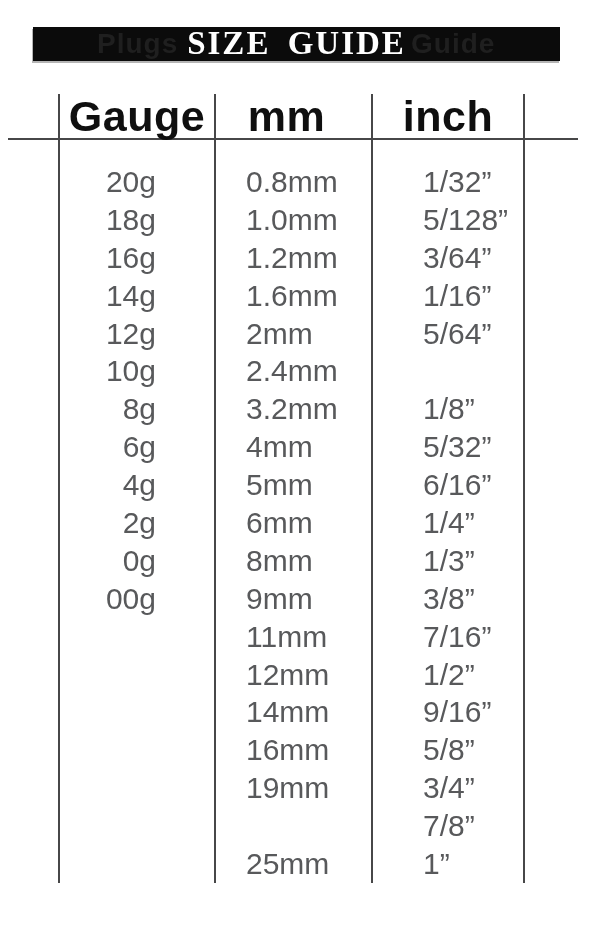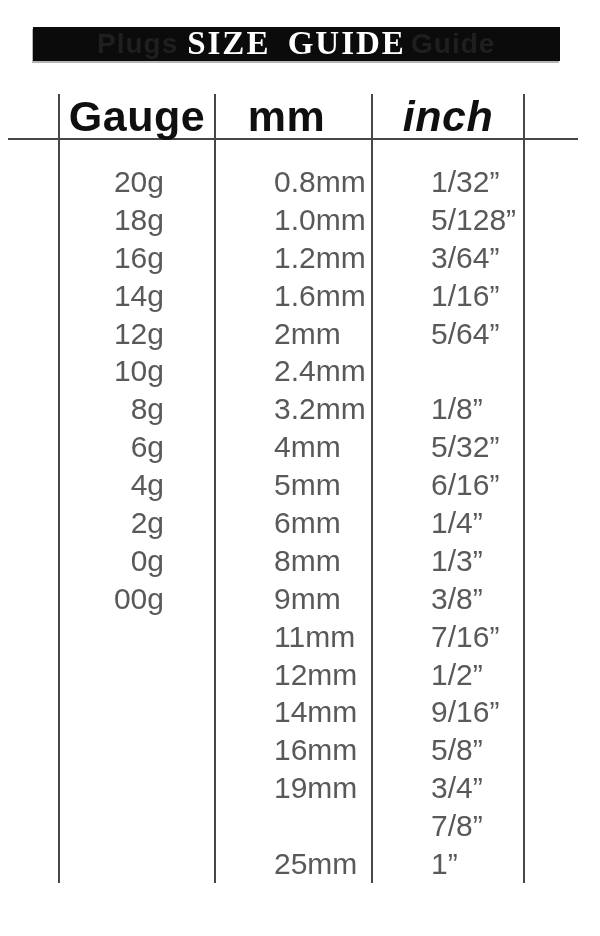--- a/index.html
+++ b/index.html
@@ -76,37 +76,37 @@
     align-items: center;
     justify-content: center;
     font-weight: 700;
     font-size: 43px;
     letter-spacing: 0.5px;
     color: #0f0f0f;
     white-space: nowrap;
   }
   .th-gauge { left: 60px;  width: 154px; }
   .th-mm    { left: 209px; width: 155px; }
-  .th-inch  { left: 373px; width: 150px; font-style: italic; }
+  .th-inch  { left: 373px; width: 150px; }
 
   
   .tbody { position: absolute; left: 0; top: 163px; width: 600px; }
-  .tr { position: relative; width: 516px; height: 37.9px; margin-left: 8px; }
+  .tr { position: relative; width: 516px; height: 37.9px; }
   .td {
     position: absolute;
     top: 0; height: 100%;
     display: flex;
     align-items: center;
     box-sizing: border-box;
     font-size: 30px;
     color: #58595b;
     white-space: nowrap;
   }
   .td-gauge { left: 58px;  width: 156px; justify-content: flex-end; padding-right: 58px; }
-  .td-mm    { left: 214px; width: 157px; padding-left: 52px; }
+  .td-mm    { left: 214px; width: 157px; padding-left: 32px; }
   .td-inch  { left: 371px; width: 152px; padding-left: 52px; }
 </style>
 </head>
 <body>
 
 <div class="page">
 
   <div class="title-bar">
     <span class="ghost ghost-left">Plugs</span>
     <span class="ghost ghost-right">Guide</span>

